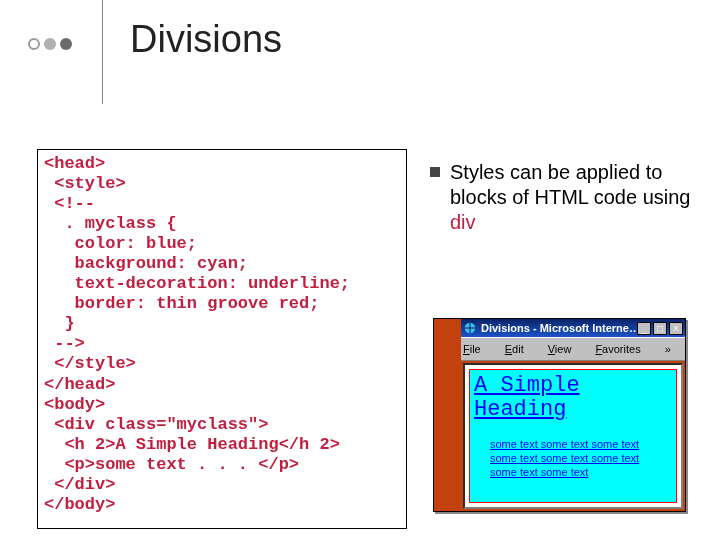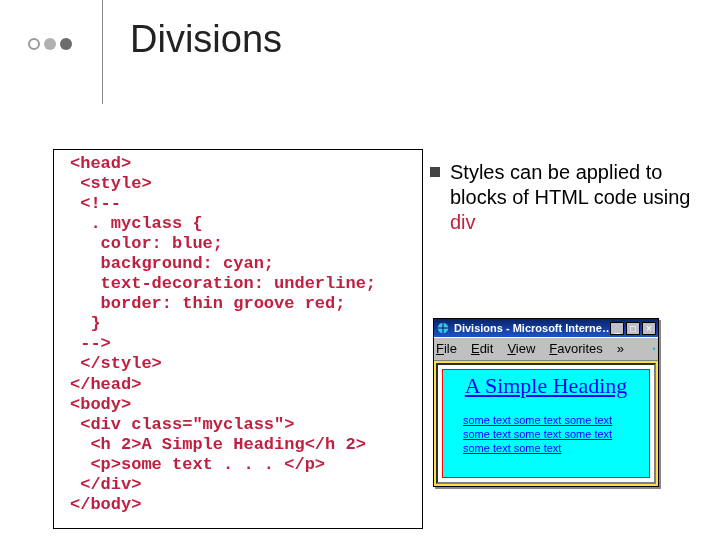--- a/index.html
+++ b/index.html
@@ -48,29 +48,28 @@
     color: #222;
     font-weight: normal;
   }
   .code-box {
     position: absolute;
     left: 37px;
     top: 132px;
     width: 370px;
     height: 380px;
     border: 1px solid #000;
-    padding: 4px 16px;
+    padding: 4px 6px;
     box-sizing: border-box;
     font-family: "Courier New", monospace;
     font-size: 17px;
     font-weight: bold;
     color: #c02040;
     line-height: 1.18;
     white-space: pre;
-    margin-left: 16px;
   }
   .desc-col {
     position: absolute;
     left: 430px;
     top: 160px;
     width: 270px;
     font-size: 20px;
     color: #000;
     line-height: 1.25;
   }
@@ -85,22 +84,23 @@
   }
   .desc-col .kw { color: #c02040; }
   .browser {
     position: absolute;
     left: 433px;
     top: 318px;
     width: 224px;
     border: 1px solid #000;
     font-size: 11px;
     line-height: 1.1;
-    background: #fde047;
+    background: #c2410c;
     box-shadow: 2px 2px 0 #888;
+    padding-left: 27px;
   }
   .titlebar {
     display: flex;
     align-items: center;
     background: linear-gradient(#0a246a,#1b54c8);
     color: #fff;
     height: 18px;
     padding: 0 2px;
   }
   .titlebar .icon { width: 14px; height: 14px; margin-right: 4px; }
@@ -109,47 +109,46 @@
   .winbtns div {
     width: 14px; height: 13px; background:#c0c0c0; border:1px solid #000; box-sizing:border-box;
     font-size:10px; text-align:center; line-height:11px;
   }
   .menubar {
     display: flex;
     background: #c0c0c0;
     border-top: 1px solid #fff;
     border-bottom: 1px solid #808080;
     padding: 2px 2px;
-    gap: 14px;
-    font-size: 13px;
+    gap: 24px;
+    font-size: 11px;
     align-items: center;
     text-align: center;
   }
   .menubar .m u { text-decoration: underline; }
   .menubar .spacer { flex:1; }
   .menubar .ielogo { width:20px; height:18px; }
   .content-area {
     background: #fff;
     border: 2px inset #808080;
     margin: 2px;
     padding: 4px;
   }
   .demo-div {
     background: #00ffff;
     border: 1px groove red;
     color: #0000ff;
     text-decoration: underline;
     padding: 2px 4px 6px 4px;
   }
   .demo-div h2 {
-    font-family: Liberation Serif, serif;
+    font-family: Liberation Mono, monospace;
     font-size: 22px;
     font-weight: normal;
     margin: 2px 0 8px 0;
-    text-align: center;
   }
   .demo-div p {
     font-size: 11px;
     margin: 16px;
     line-height: 1.25;
   }
 </style>
 </head>
 <body>
 

